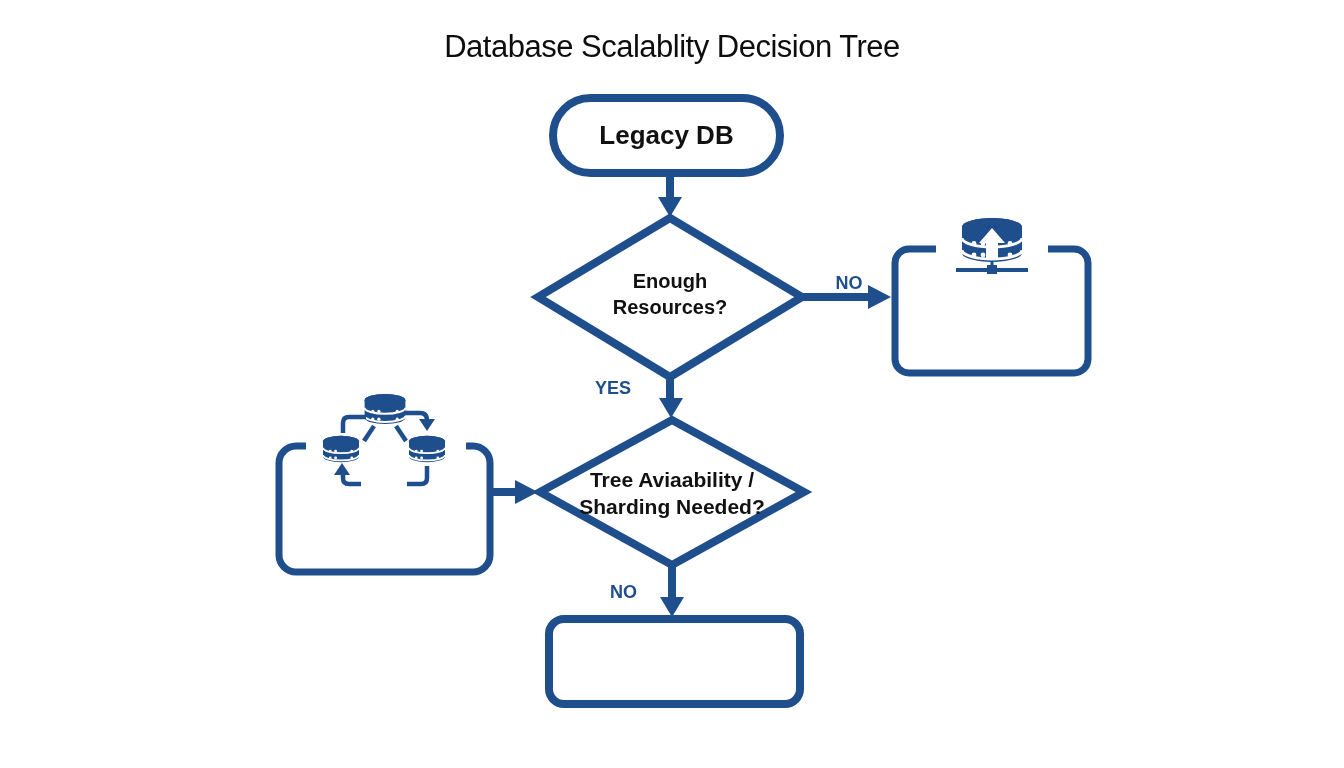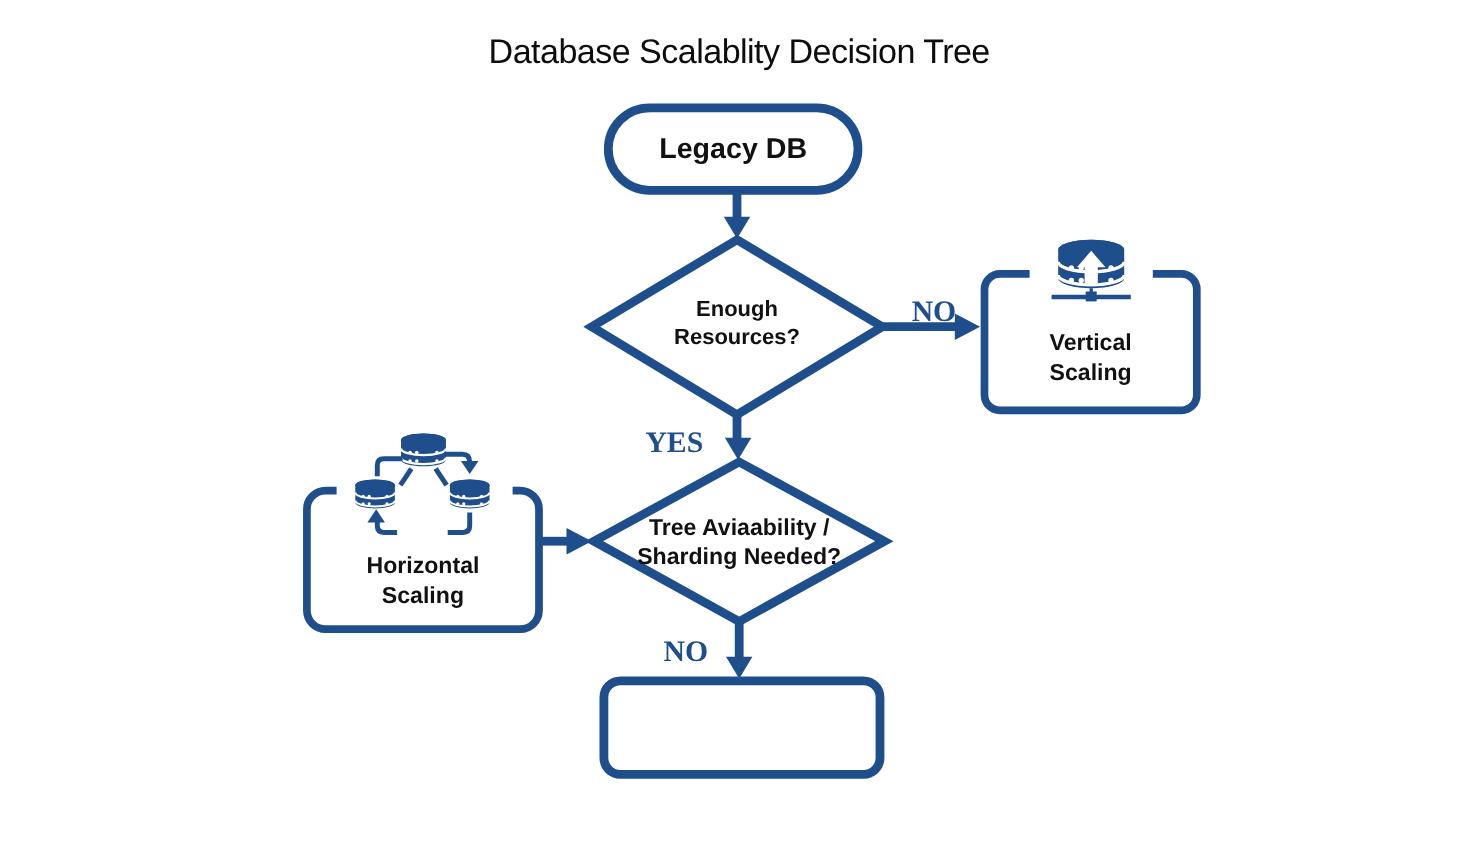--- a/index.html
+++ b/index.html
@@ -20,21 +20,21 @@
   .warr  { fill:#fff; }
   
   .lbl {
     position:absolute; display:flex; align-items:center; justify-content:center;
     text-align:center; font-weight:bold; color:var(--ink); line-height:1.3;
   }
   .title {
     position:absolute; left:0; top:29px; width:1344px; text-align:center;
     font-size:31px; font-weight:normal; color:#0d0d0d; letter-spacing:-0.5px;
   }
-  .edge-lbl { color:var(--accent); font-size:27px; line-height:1;font-family:Liberation Serif, serif; }
+  .edge-lbl { color:var(--accent); font-size:18px; line-height:1; }
   .fs26 { font-size:26px; }
   .fs22 { font-size:22px; }
   .fs21 { font-size:21px; }
   .fs20 { font-size:20px; }
   .narrow110 { width:110px; }
   .narrow125 { width:125px; }
 </style>
 </head>
 <body>
 
@@ -113,28 +113,22 @@
   </svg>
 
   <div class="title">Database Scalablity Decision Tree</div>
 
   <div class="lbl fs20" style="left:595px; top:250px; width:150px; height:88px;">Enough Resources?</div>
 
   <div class="lbl fs26" style="left:553px; top:98px; width:227px; height:75px;">Legacy DB</div>
 
   <div class="lbl edge-lbl" style="left:818px; top:270px; width:62px; height:26px;">NO</div>
 
-  <div class="lbl fs21" style="left:895px; top:281px; width:193px; height:88px;">
-    <span class="narrow110">Vertical Scaling</span>
-  </div>
 
-  <div class="lbl edge-lbl" style="left:582px; top:389px; width:62px; height:26px;">YES</div>
+  <div class="lbl edge-lbl" style="left:582px; top:375px; width:62px; height:26px;">YES</div>
 
   <div class="lbl fs21" style="left:557px; top:452px; width:230px; height:82px;">Tree Aviaability / Sharding Needed?</div>
 
-  <div class="lbl fs21" style="left:279px; top:491px; width:211px; height:74px;">
-    <span class="narrow125">Horizontal Scaling</span>
-  </div>
 
   <div class="lbl edge-lbl" style="left:596px; top:579px; width:55px; height:26px;">NO</div>
 
 
 </div>
 
 </body></html>

